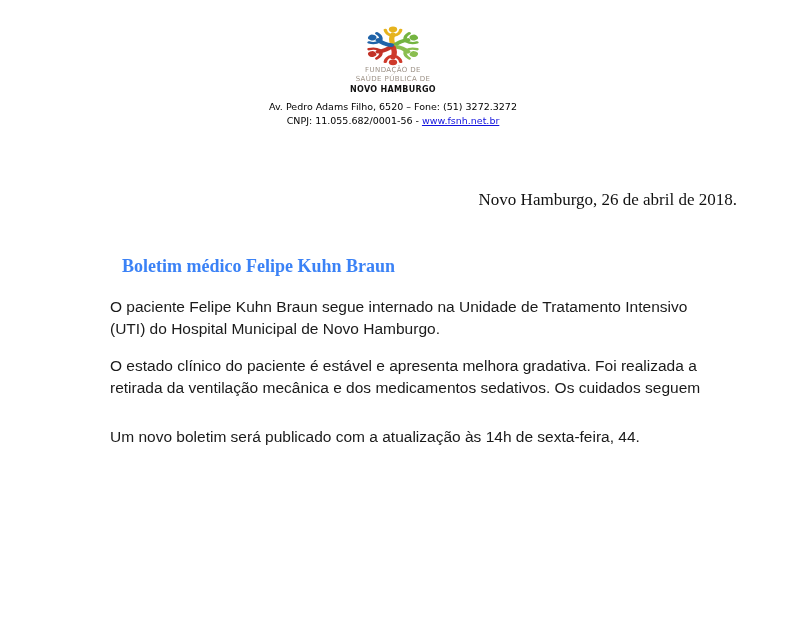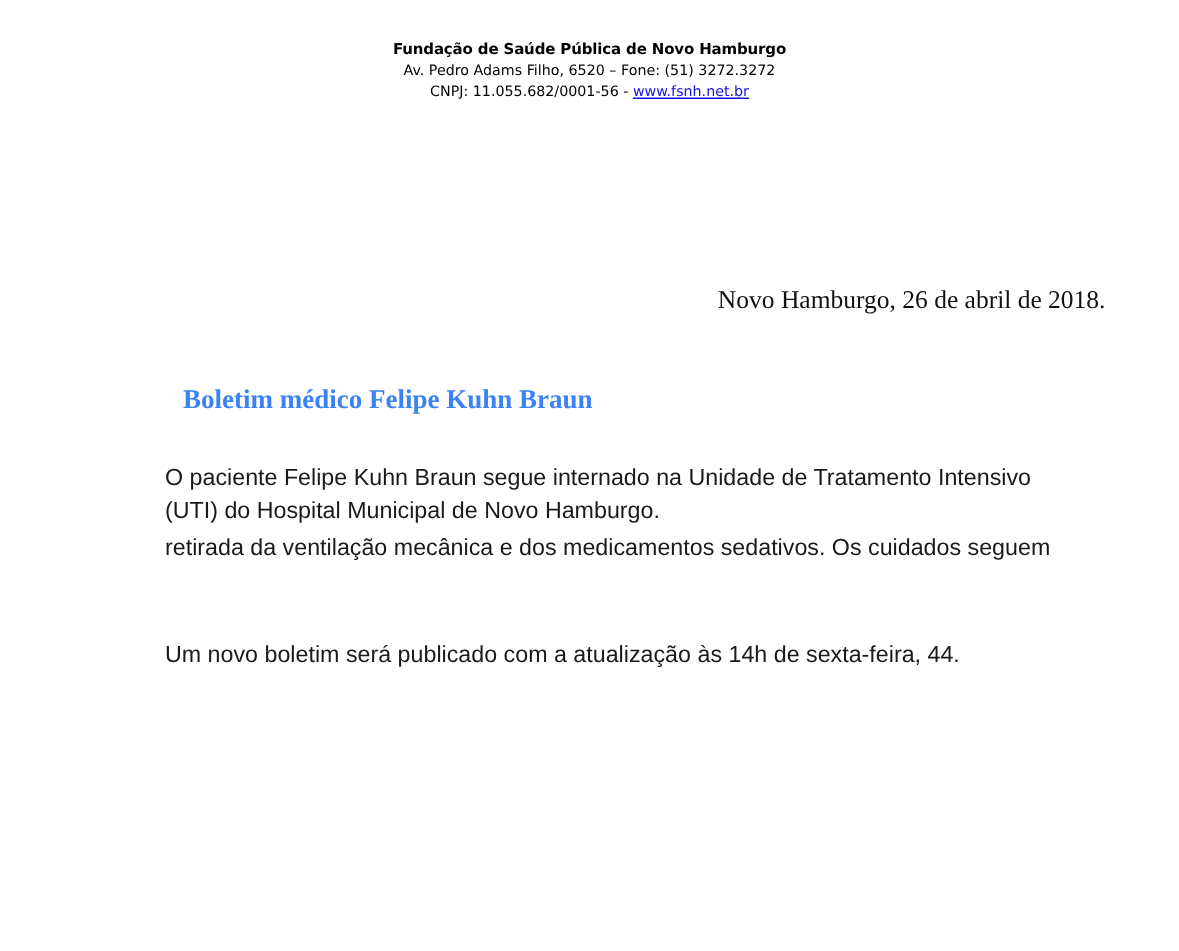--- a/index.html
+++ b/index.html
@@ -76,53 +76,74 @@
   }
   .para {
     position: absolute;
     left: 110px;
     width: 640px;
     font-size: 15.5px;
     line-height: 22px;
     color: #1a1a1a;
   }
   .para .line { white-space: nowrap; }
-  #para-1 { top: 308px; }
+  #para-1 { top: 296px; }
   #para-2 { top: 355px; }
   #para-3 { top: 426px; }
 </style>
 </head>
 <body>
 
 <div class="page">
 
   <div class="letterhead">
 
+    <div class="logo">
+      <svg width="64" height="44" viewBox="0 0 48 48" preserveAspectRatio="none" xmlns="http://www.w3.org/2000/svg">
+        <defs>
+          <g id="fig" fill="none" stroke="currentColor" stroke-linecap="round">
+            <circle cx="24" cy="8" r="3.1" fill="currentColor" stroke="none"></circle>
+            <path d="M24 24.5 C22.6 20.5 22.6 17 24 13.2" stroke-width="4"></path>
+            <path d="M23.2 15 C20.2 13.8 18.6 11.6 18.2 8.6" stroke-width="2.6"></path>
+            <path d="M24.8 15 C27.8 13.8 29.4 11.6 29.8 8.6" stroke-width="2.6"></path>
+          </g>
+        </defs>
+        <use href="#fig" color="#E6B31E"></use>
+        <use href="#fig" transform="rotate(60 24 26)" color="#74B441"></use>
+        <use href="#fig" transform="rotate(120 24 26)" color="#8ABE4F"></use>
+        <use href="#fig" transform="rotate(180 24 26)" color="#CE3A2B"></use>
+        <use href="#fig" transform="rotate(240 24 26)" color="#C23227"></use>
+        <use href="#fig" transform="rotate(300 24 26)" color="#1F63A8"></use>
+      </svg>
+      <div class="logo-cap">FUNDAÇÃO DE</div>
+      <div class="logo-cap">SAÚDE PÚBLICA DE</div>
+      <div class="logo-cap-strong">NOVO HAMBURGO</div>
+    </div>
 
     <div class="org">
-      <div class="org-name">Fundação de Saúde Pública de Novo Hamburgo</div>
       <div class="org-line">Av. Pedro Adams Filho, 6520 – Fone: (51) 3272.3272</div>
       <div class="org-line">
         <span>CNPJ: 11.055.682/0001-56 -</span>
         <a class="site-link">www.fsnh.net.br</a>
       </div>
     </div>
 
   </div>
 
   <div class="date-line">Novo Hamburgo, 26 de abril de 2018.</div>
 
   <div class="bulletin-title">Boletim médico Felipe Kuhn Braun</div>
 
   <div class="para" id="para-1">
     <div class="line">O paciente Felipe Kuhn Braun segue internado na Unidade de Tratamento Intensivo</div>
     <div class="line">(UTI) do Hospital Municipal de Novo Hamburgo.</div>
   </div>
 
   <div class="para" id="para-2">
+    <div class="line">O estado clínico do paciente é estável e apresenta melhora gradativa. Foi realizada a</div>
     <div class="line">retirada da ventilação mecânica e dos medicamentos sedativos. Os cuidados seguem</div>
   </div>
 
   <div class="para" id="para-3">
     <div class="line">Um novo boletim será publicado com a atualização às 14h de sexta-feira, 44.</div>
   </div>
 
 </div>
 
 </body></html>

